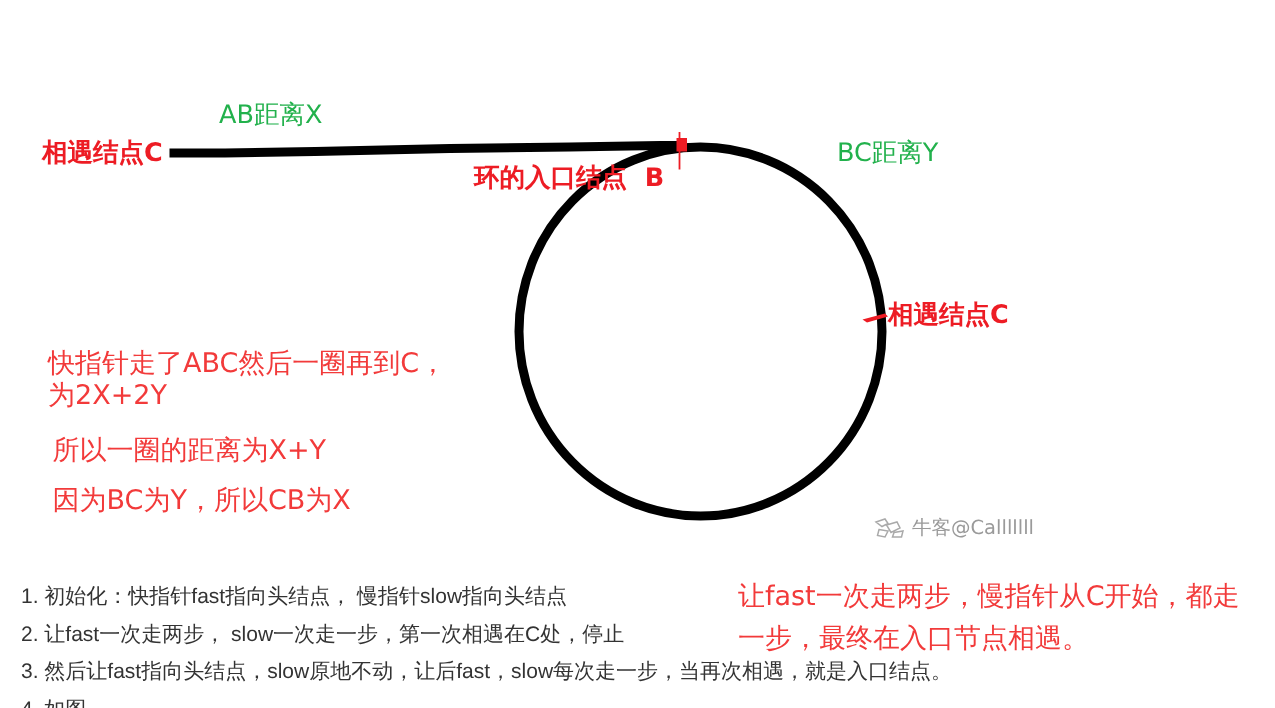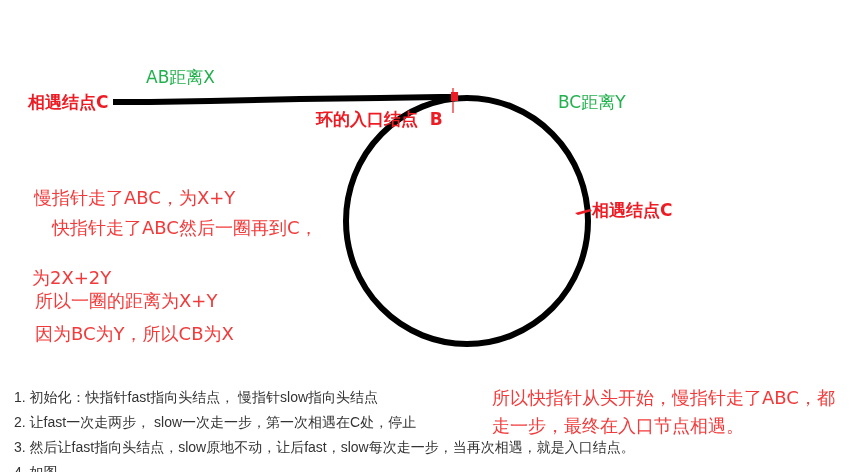--- a/index.html
+++ b/index.html
@@ -98,28 +98,33 @@
       <path d="M575 213 L590 209 L592 211 L578 215 Z" stroke="none"></path>
     </g>
   </svg>
 
   <span class="lbl bold-red" style="left:28px; top:94px;">相遇结点C</span>
   <span class="lbl bold-green" style="left:146px; top:69px;">AB距离X</span>
   <span class="lbl bold-red" style="left:316px; top:66px; white-space:pre;margin-top:45px;">环的入口结点  B</span>
   <span class="lbl bold-green" style="left:558px; top:94px;text-align:center;">BC距离Y</span>
   <span class="lbl bold-red" style="left:592px; top:202px;">相遇结点C</span>
 
-  <span class="lbl note-red" style="left:34px; top:189px;">慢指针走了ABC，为X+Y</span>
-  <span class="lbl note-red" style="left:32px; top:219px;margin-left:20px;">快指针走了ABC然后一圈再到C，</span>
-  <span class="lbl note-red" style="left:32px; top:269px;">为2X+2Y</span>
+  <span class="lbl note-red" style="left:32px; top:234px;">快指针走了ABC然后一圈再到C，</span>
+  <span class="lbl note-red" style="left:32px; top:255px;">为2X+2Y</span>
   <span class="lbl note-red" style="left:35px; top:292px;">所以一圈的距离为X+Y</span>
   <span class="lbl note-red" style="left:35px; top:325px;">因为BC为Y，所以CB为X</span>
 
+  <div class="watermark">
+    <svg class="wm-icon" viewBox="0 0 22 14">
+      <path d="M2 3 L8 1 L10 4 L6 6 Z M9 5 L16 3 L18 7 L12 10 Z M4 8 L10 9 L8 13 L3 12 Z M14 10 L20 9 L19 13 L13 13 Z" fill="none" stroke="#aaa" stroke-width="1"></path>
+    </svg>
+    <span>牛客@Calllllll</span>
+  </div>
 
-  <div class="conclusion">所以快指针从头开始，慢指针走了ABC，都走一步，最终在入口节点相遇。</div>
+  <div class="conclusion">让fast一次走两步，慢指针从C开始，都走一步，最终在入口节点相遇。</div>
 
   <ol class="steps">
     <li>1. 初始化：快指针fast指向头结点， 慢指针slow指向头结点</li>
     <li>2. 让fast一次走两步， slow一次走一步，第一次相遇在C处，停止</li>
     <li>3. 然后让fast指向头结点，slow原地不动，让后fast，slow每次走一步，当再次相遇，就是入口结点。</li>
     <li>4. 如图</li>
   </ol>
 </div>
 
 </body></html>

